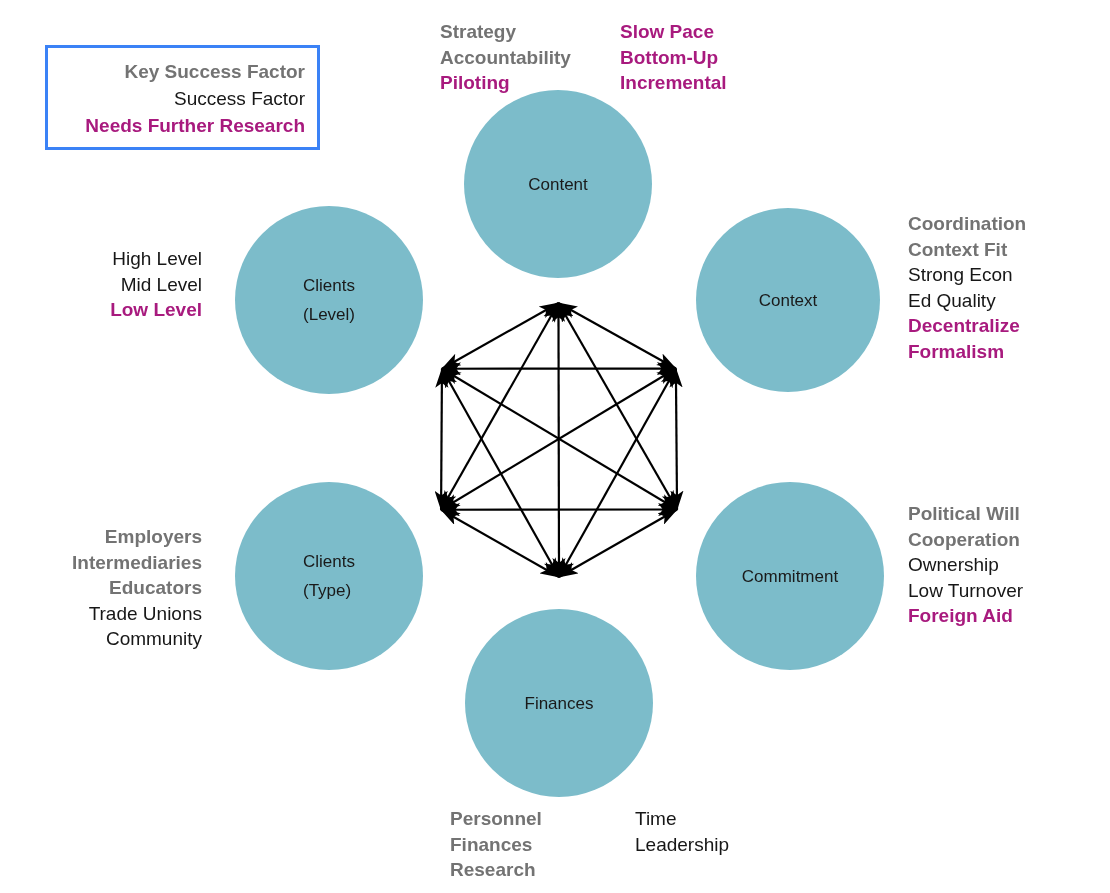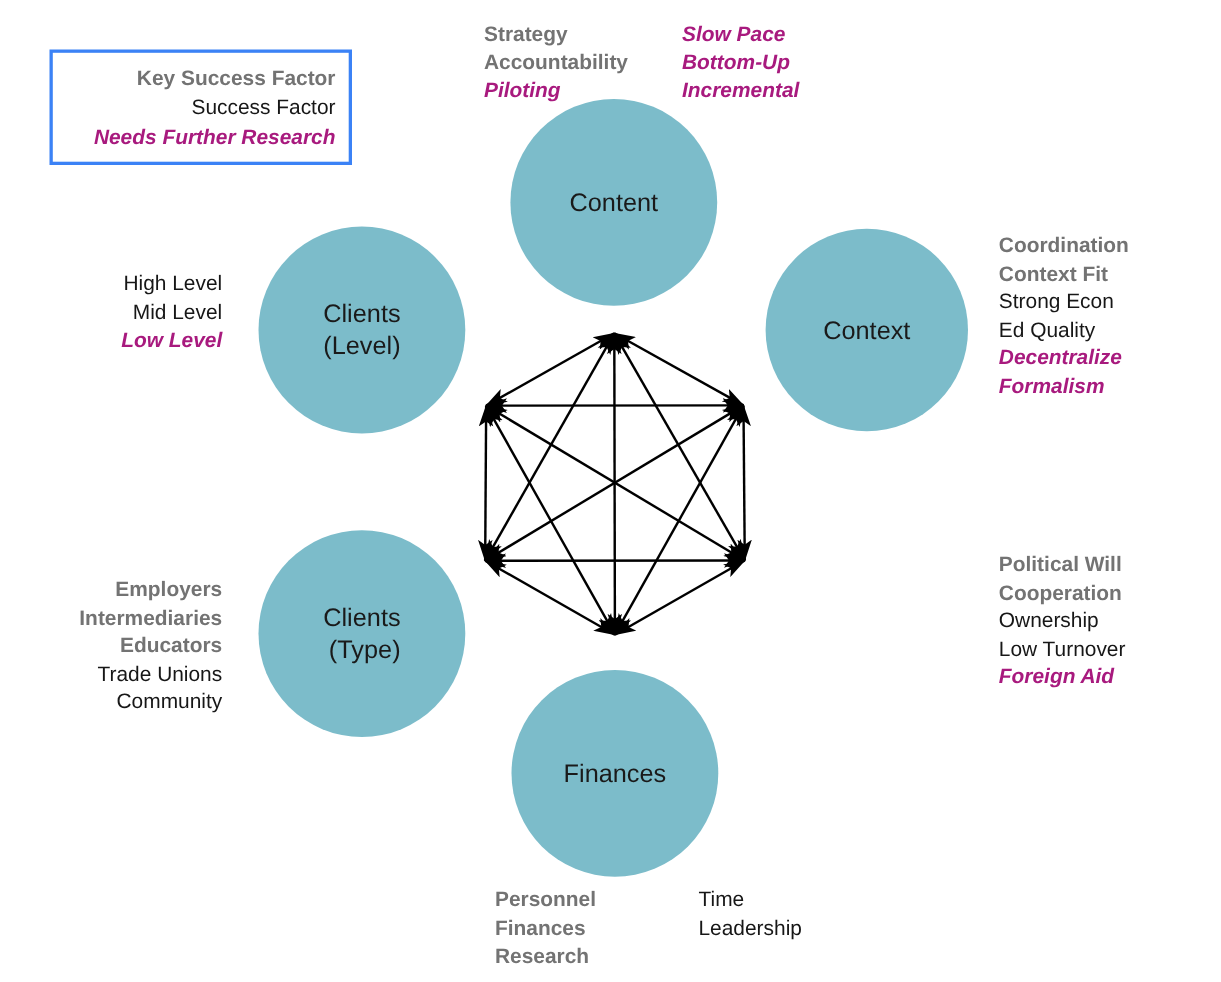--- a/index.html
+++ b/index.html
@@ -42,23 +42,23 @@
   .node-circle {
     position: absolute;
     border-radius: 50%;
     background: #7cbcca;
     display: flex;
     align-items: center;
     justify-content: center;
   }
   .node-circle .node-label {
     color: #1a1a1a;
-    font-size: 23px;
+    font-size: 17px;
     line-height: 29px;
-    text-align: right;
+    text-align: left;
     white-space: pre-line;
   }
 
   
   .ann {
     position: absolute;
     font-size: 19px;
     line-height: 25.5px;
     white-space: nowrap;
   }
@@ -67,21 +67,21 @@
   .ann.col2 {
     display: flex;
     flex-direction: row;
     gap: 0px;
   }
   .ann.col2 > .colblock { display: block; }
 
   
   .t-key   { color: #737373; font-weight: bold; }
   .t-succ  { color: #171717; font-weight: normal; }
-  .t-res   { color: #a81a7e; font-weight: bold; font-style: italic; }
+  .t-res   { color: #a81a7e; font-weight: bold; }
 
   .al-left   { text-align: left; }
   .al-right  { text-align: right; }
 
   
   #arrows {
     position: absolute;
     left: 0; top: 0;
     width: 1110px;
     height: 893px;
@@ -124,20 +124,23 @@
       <line x1="559.00" y1="577.00" x2="441.97" y2="368.77" stroke="#000000" stroke-width="2.2" marker-start="url(#arrS)" marker-end="url(#arrE)"></line>
       <line x1="441.07" y1="509.73" x2="441.97" y2="368.77" stroke="#000000" stroke-width="2.2" marker-start="url(#arrS)" marker-end="url(#arrE)"></line>
     </svg>
 
   <div class="node-circle" id="n-content" style="left: 464px; top: 90px; width: 188px; height: 188px; background: rgb(124, 188, 202);">
     <span class="node-label">Content</span>
   </div>
   <div class="node-circle" id="n-context" style="left: 696px; top: 208px; width: 184px; height: 184px; background: rgb(124, 188, 202);">
     <span class="node-label">Context</span>
   </div>
+  <div class="node-circle" id="n-commitment" style="left: 696px; top: 482px; width: 188px; height: 188px; background: rgb(124, 188, 202);">
+    <span class="node-label">Commitment</span>
+  </div>
   <div class="node-circle" id="n-capacity" style="left: 465px; top: 609px; width: 188px; height: 188px; background: rgb(124, 188, 202);">
     <span class="node-label">Finances</span>
   </div>
   <div class="node-circle" id="n-clients_type" style="left: 235px; top: 482px; width: 188px; height: 188px; background: rgb(124, 188, 202);">
     <span class="node-label">Clients
 (Type)</span>
   </div>
   <div class="node-circle" id="n-clients_level" style="left: 235px; top: 206px; width: 188px; height: 188px; background: rgb(124, 188, 202);">
     <span class="node-label">Clients
 (Level)</span>

